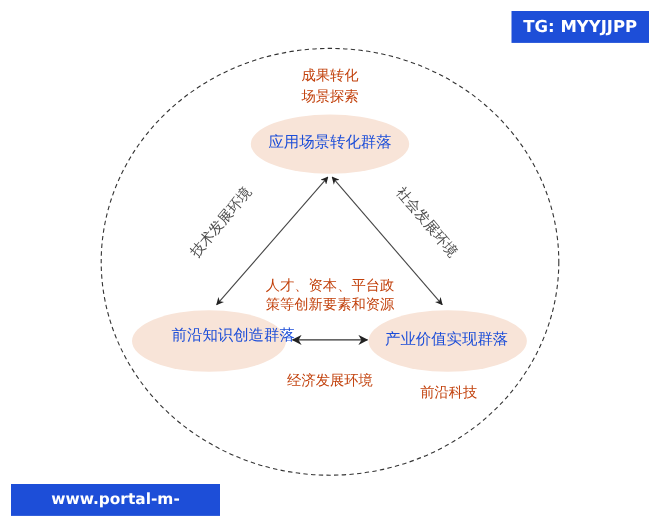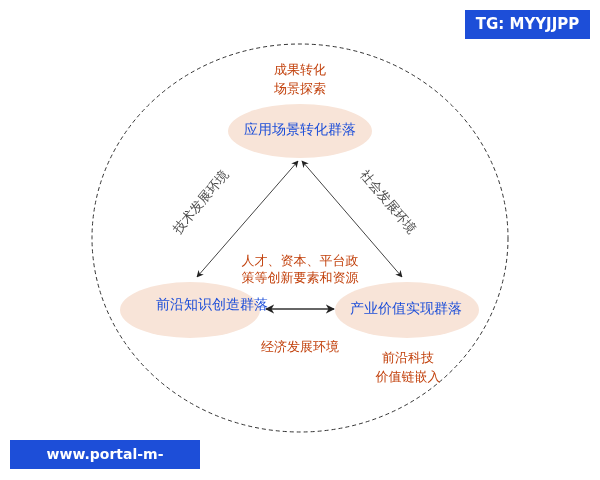--- a/index.html
+++ b/index.html
@@ -38,21 +38,20 @@
 </div>
 <div class="node-label" style="left:300px; top:130px;">应用场景转化群落</div>
 
 <div class="node-label" style="left:192px; top:305px;margin-left:20px;">前沿知识创造群落</div>
 <div class="lbl" style="left:158px; top:348px; width:80px;">
 </div>
 
 <div class="node-label" style="left:406px; top:309px;">产业价值实现群落</div>
 <div class="lbl" style="left:358px; top:348px; width:100px;">
   <div>前沿科技</div>
-  <div>价值链嵌入</div>
 </div>
 
 <div class="rot" style="left:162px; top:193px; transform: rotate(-50deg);">技术发展环境</div>
 <div class="rot" style="left:349px; top:193px; transform: rotate(50deg);">社会发展环境</div>
 <div class="lbl" style="left:250px; top:337px; width:100px;">经济发展环境</div>
 
 <div class="lbl" style="left:235px; top:236px; width:130px; line-height:17px;margin-top:16px;">
   <div>人才、资本、平台政</div>
   <div>策等创新要素和资源</div>
 </div>

